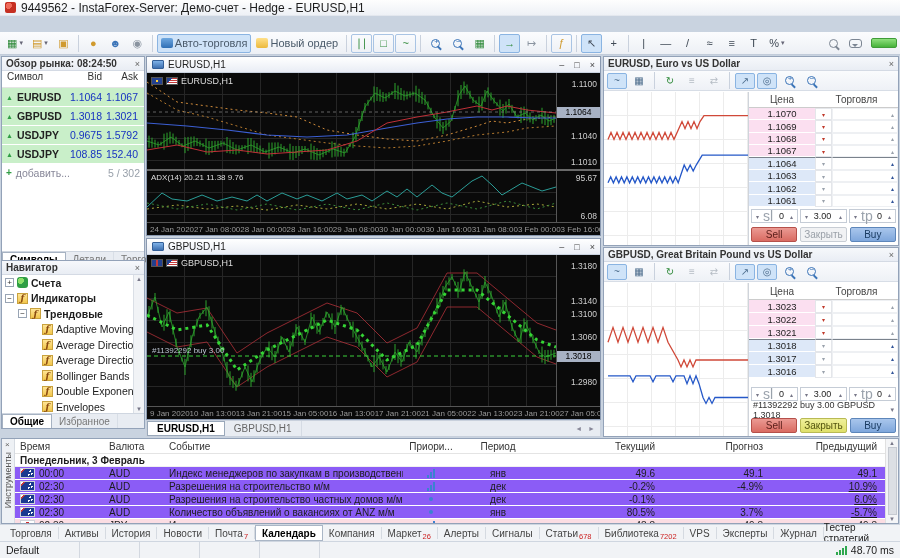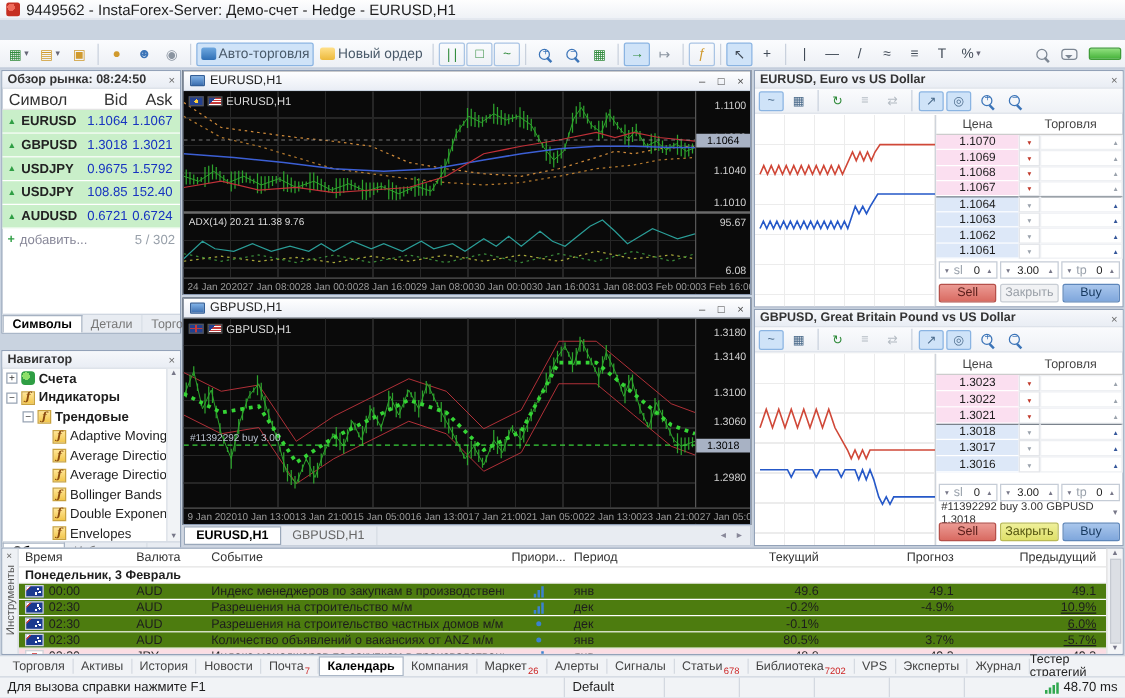--- a/index.html
+++ b/index.html
@@ -28,21 +28,21 @@
 .bubble:after{content:"";position:absolute;left:2px;bottom:-3px;border:3px solid transparent;border-top-color:#7c8693}
 .connpill{width:26px;height:10px;border:1px solid #3f9c38;border-radius:2px;background:linear-gradient(#8fe07e,#46b23a);margin-left:4px}
 
 .panel{position:absolute;background:#fff;border:1px solid #93a2b8}
 .phead{height:14px;background:linear-gradient(#f6f8fb,#e9edf4);border-bottom:1px solid #d4dae4;display:flex;align-items:center;padding:0 4px;font-size:10px;font-weight:bold;color:#333}
 .phead .x{margin-left:auto;color:#666;font-size:9px;font-weight:normal}
 .ptabs{position:absolute;bottom:0;left:0;right:0;height:15px;background:#e8ecf2;border-top:1px solid #cfd6e0;display:flex;font-size:10px;color:#777;align-items:stretch}
 .ptab{padding:0 7px;display:flex;align-items:center;border-right:1px solid #d8dee6}
 .ptab.on{background:#fff;color:#000;border:1px solid #a6b2c2;border-bottom:none;font-weight:bold}
 
-.mwhead{display:flex;height:17px;align-items:flex-end;border-bottom:1px solid #e4e4e4;color:#333;font-size:13px}
+.mwhead{display:flex;height:17px;align-items:flex-start;border-bottom:1px solid #e4e4e4;color:#333;font-size:10px}
 .mwc1{width:60px;padding-left:5px}.mwc2{width:40px;text-align:right}.mwc3{width:40px;text-align:right;padding-right:4px}
 .mwrow{display:flex;height:19px;align-items:center;background:#c9efc9;border-bottom:1px solid #fff;font-size:10.5px}
 .mwrow .sym{width:60px;display:flex;align-items:center;gap:4px;padding-left:4px;font-weight:bold;color:#222}
 .mwrow .pv{width:40px;text-align:right;color:#1733c0}
 .mwrow .pv:last-child{padding-right:4px}
 .tickicon{color:#2f9e44;font-size:7px}
 .addrow{display:flex;height:17px;align-items:center;color:#889;font-size:10.5px;padding:0 4px;gap:4px}
 .addrow .cnt2{margin-left:auto;color:#98a0aa}
 .plus{color:#2f9e44;font-weight:bold;font-size:10px}
 
@@ -95,45 +95,45 @@
 .lrow .pc{width:66px;display:flex;align-items:center;justify-content:center;border-bottom:1px solid #fff}
 .sellrow .pc{background:#fbdff0}.buyrow .pc{background:#dde8f8}
 .lrow .dn{width:17px;border:1px solid #e4e6ea;display:flex;align-items:center;justify-content:center;font-size:6px;color:#c0392b;background:#fff}
 .buyrow .dn{color:#9aa2ac}
 .lrow .tc{flex:1;border:1px solid #eef0f3;display:flex;align-items:center;justify-content:flex-end;padding-right:3px;font-size:6px;color:#9aa2ac;background:#fff}
 .buyrow .tc{color:#34569a}
 .spread .pc,.spread .dn,.spread .tc{border-top:1px solid #7a828c}
 .ctrl{display:flex;gap:2px;padding:2px;align-items:center;margin-top:auto}
 .spin{display:flex;align-items:center;border:1px solid #c5ccd6;height:14px;flex:1;font-size:9px;background:#fff}
 .spin .sb{width:11px;text-align:center;color:#778;font-size:6px}
-.spin .lab{color:#9aa2ac;font-size:10px}
+.spin .lab{color:#9aa2ac;font-size:14px}
 .spin .sv{flex:1;text-align:right;padding-right:2px}
 .posline{display:flex;align-items:center;font-size:9px;padding:0 4px;color:#333;height:13px}
 .posline .pd{margin-left:auto;font-size:7px;color:#778}
 .btns{display:flex;gap:3px;padding:2px 2px 3px}
 .btn{flex:1;height:15px;display:flex;align-items:center;justify-content:center;font-size:10px;border-radius:2px;border:1px solid}
 .btn.sell{background:linear-gradient(#eb9a93,#d96b62);border-color:#b5504a;color:#591d19}
 .btn.closeb{background:#f1f2f4;border-color:#c8cdd4;color:#9aa0a8}
 .btn.closeb.hl{background:linear-gradient(#eff09a,#dfe06a);border-color:#b9ba54;color:#54550f}
 .btn.buy{background:linear-gradient(#a9c6ec,#7fa7dc);border-color:#5d86ba;color:#16385e}
 
 #toolbox{position:absolute;left:1px;top:438px;width:898px;height:86px;background:#fff;border:1px solid #93a2b8;display:flex}
 .tstrip{width:13px;background:#eef1f5;border-right:1px solid #d6dbe2;position:relative;flex:0 0 auto}
 .tstrip .x2{position:absolute;top:1px;left:3px;font-size:8px;color:#666}
 .vlabel{position:absolute;top:13px;left:1px;writing-mode:vertical-rl;transform:rotate(180deg);font-size:9px;color:#555}
 .ttable{flex:1;overflow:hidden}
 .thead{display:flex;height:15px;align-items:center;font-size:10px;color:#333;border-bottom:1px solid #e4e4e4}
 .tgroup{height:13px;display:flex;align-items:center;font-weight:bold;font-size:10px;padding-left:5px;border-bottom:1px solid #f0f0f0}
-.trowt{display:flex;height:13px;align-items:center;font-size:10px;background:#4d7c0f;border-bottom:1px solid #fff}
+.trowt{display:flex;height:13px;align-items:center;font-size:10px;background:#8b5cf6;border-bottom:1px solid #fff}
 .trowt.pink{background:#fbdde3}
 .c-time{width:86px;display:flex;gap:4px;padding-left:5px;align-items:center}
 .c-cur{width:68px;padding-left:8px}
 .c-event{flex:1;overflow:hidden;white-space:nowrap}
 .c-pri{width:56px;display:flex;justify-content:center}
-.c-per{width:86px;text-align:left;padding-right:8px}
+.c-per{width:86px;text-align:center;padding-right:8px}
 .c-val1{width:118px;text-align:right;padding-right:8px}
 .c-val2{width:108px;text-align:right;padding-right:8px}
 .c-val3{width:114px;text-align:right;padding-right:8px}
 .u{text-decoration:underline}
 .flag{width:15px;height:10px;border:1px solid #cfd3d9;flex:0 0 auto}
 .flag.aud{background:radial-gradient(circle at 72% 30%,#fff 0 1px,transparent 1px),radial-gradient(circle at 60% 72%,#fff 0 1px,transparent 1px),radial-gradient(circle at 82% 60%,#fff 0 1px,transparent 1px),linear-gradient(135deg,#fff 0 2px,#c33a3a 2px 3px,transparent 3px),#1b3a8f}
 .flag.jpy{background:radial-gradient(circle at 50% 50%,#d03030 0 3px,#fff 3px)}
 .sig{width:9px;height:9px;background:linear-gradient(#3b82d0,#3b82d0) 0 100%/2px 3px no-repeat,linear-gradient(#3b82d0,#3b82d0) 3px 100%/2px 6px no-repeat,linear-gradient(#3b82d0,#3b82d0) 6px 100%/2px 9px no-repeat}
 .pdot{width:4px;height:4px;border-radius:50%;background:#3b82d0}
 .tscroll{width:13px;border-left:1px solid #e0e0e0;background:#f4f5f7;display:flex;flex-direction:column;align-items:center;justify-content:space-between;font-size:6px;color:#778;padding:1px 0;flex:0 0 auto}
@@ -301,41 +301,33 @@
         <span class="pv">1.5792</span>
     </div>
     <div class="mwrow">
       <span class="sym">
           <span class="tickicon">▲</span>
           <span>USDJPY</span>
         </span>
       <span class="pv">108.85</span>
         <span class="pv">152.40</span>
     </div>
-    <div class="mwrow">
-      <span class="sym">
-          <span class="tickicon">▲</span>
-          <span>AUDUSD</span>
-        </span>
-      <span class="pv">0.6721</span>
-        <span class="pv">0.6724</span>
-    </div>
     <div class="addrow">
       <span class="plus">+</span>
       <span>добавить...</span>
       <span class="cnt2">5 / 302</span>
     </div>
     <div class="ptabs">
       <span class="ptab on">Символы</span>
       <span class="ptab">Детали</span>
       <span class="ptab">Торговля</span>
     </div>
   </div>
 
-  <div class="panel" id="nav" style="left:1px;top:280px;width:144px;height:169px">
+  <div class="panel" id="nav" style="left:1px;top:260px;width:144px;height:169px">
     <div class="phead">
       <span>Навигатор</span>
       <span class="x">×</span>
     </div>
     <div class="tree">
       <div class="trow" style="padding-left:3px">
           <span class="exp">+</span>
           <span class="acc"></span>
           <span class="bold">Счета</span>
         </div>
@@ -466,21 +458,21 @@
             <path d="M0 101 H409" stroke="#3ad13a" stroke-width="1" fill="none" stroke-dasharray="4 3"></path>
           </svg>
         <div class="chlabel">
           <span class="cflag uk"></span>
           <span class="cflag us"></span>
           <span>GBPUSD,H1</span>
         </div>
         <div class="poslabel" style="top:91px">#11392292 buy 3.00</div>
         <div class="paxis">
           <span class="ptick" style="top:6px">1.3180</span>
-          <span class="ptick" style="top:25px">1.3140</span>
+          <span class="ptick" style="top:41px">1.3140</span>
           <span class="ptick" style="top:54px">1.3100</span>
           <span class="ptick" style="top:77px">1.3060</span>
           <span class="ptick" style="top:122px">1.2980</span>
         </div>
         <div class="pbox" style="top:96px">1.3018</div>
         <div class="taxis">
           <span>9 Jan 2020</span>
             <span>10 Jan 13:00</span>
             <span>13 Jan 21:00</span>
             <span>15 Jan 05:00</span>
@@ -887,21 +879,20 @@
     <span class="btab">
         <span>Эксперты</span>
       </span>
     <span class="btab">
         <span>Журнал</span>
       </span>
     <span class="bright">Тестер стратегий</span>
   </div>
 
   <div id="status">
-    <span class="scell" style="width:452px">Для вызова справки нажмите F1</span>
     <span class="scell" style="width:80px">Default</span>
     <span class="scell" style="width:60px"></span>
     <span class="scell" style="width:60px"></span>
     <span class="scell" style="width:60px"></span>
     <span class="scell" style="width:60px"></span>
     <span style="flex:1"></span>
     <span class="scell" style="border:none">
       <span class="bars">
           <i style="height:3px"></i>
           <i style="height:5px"></i>

